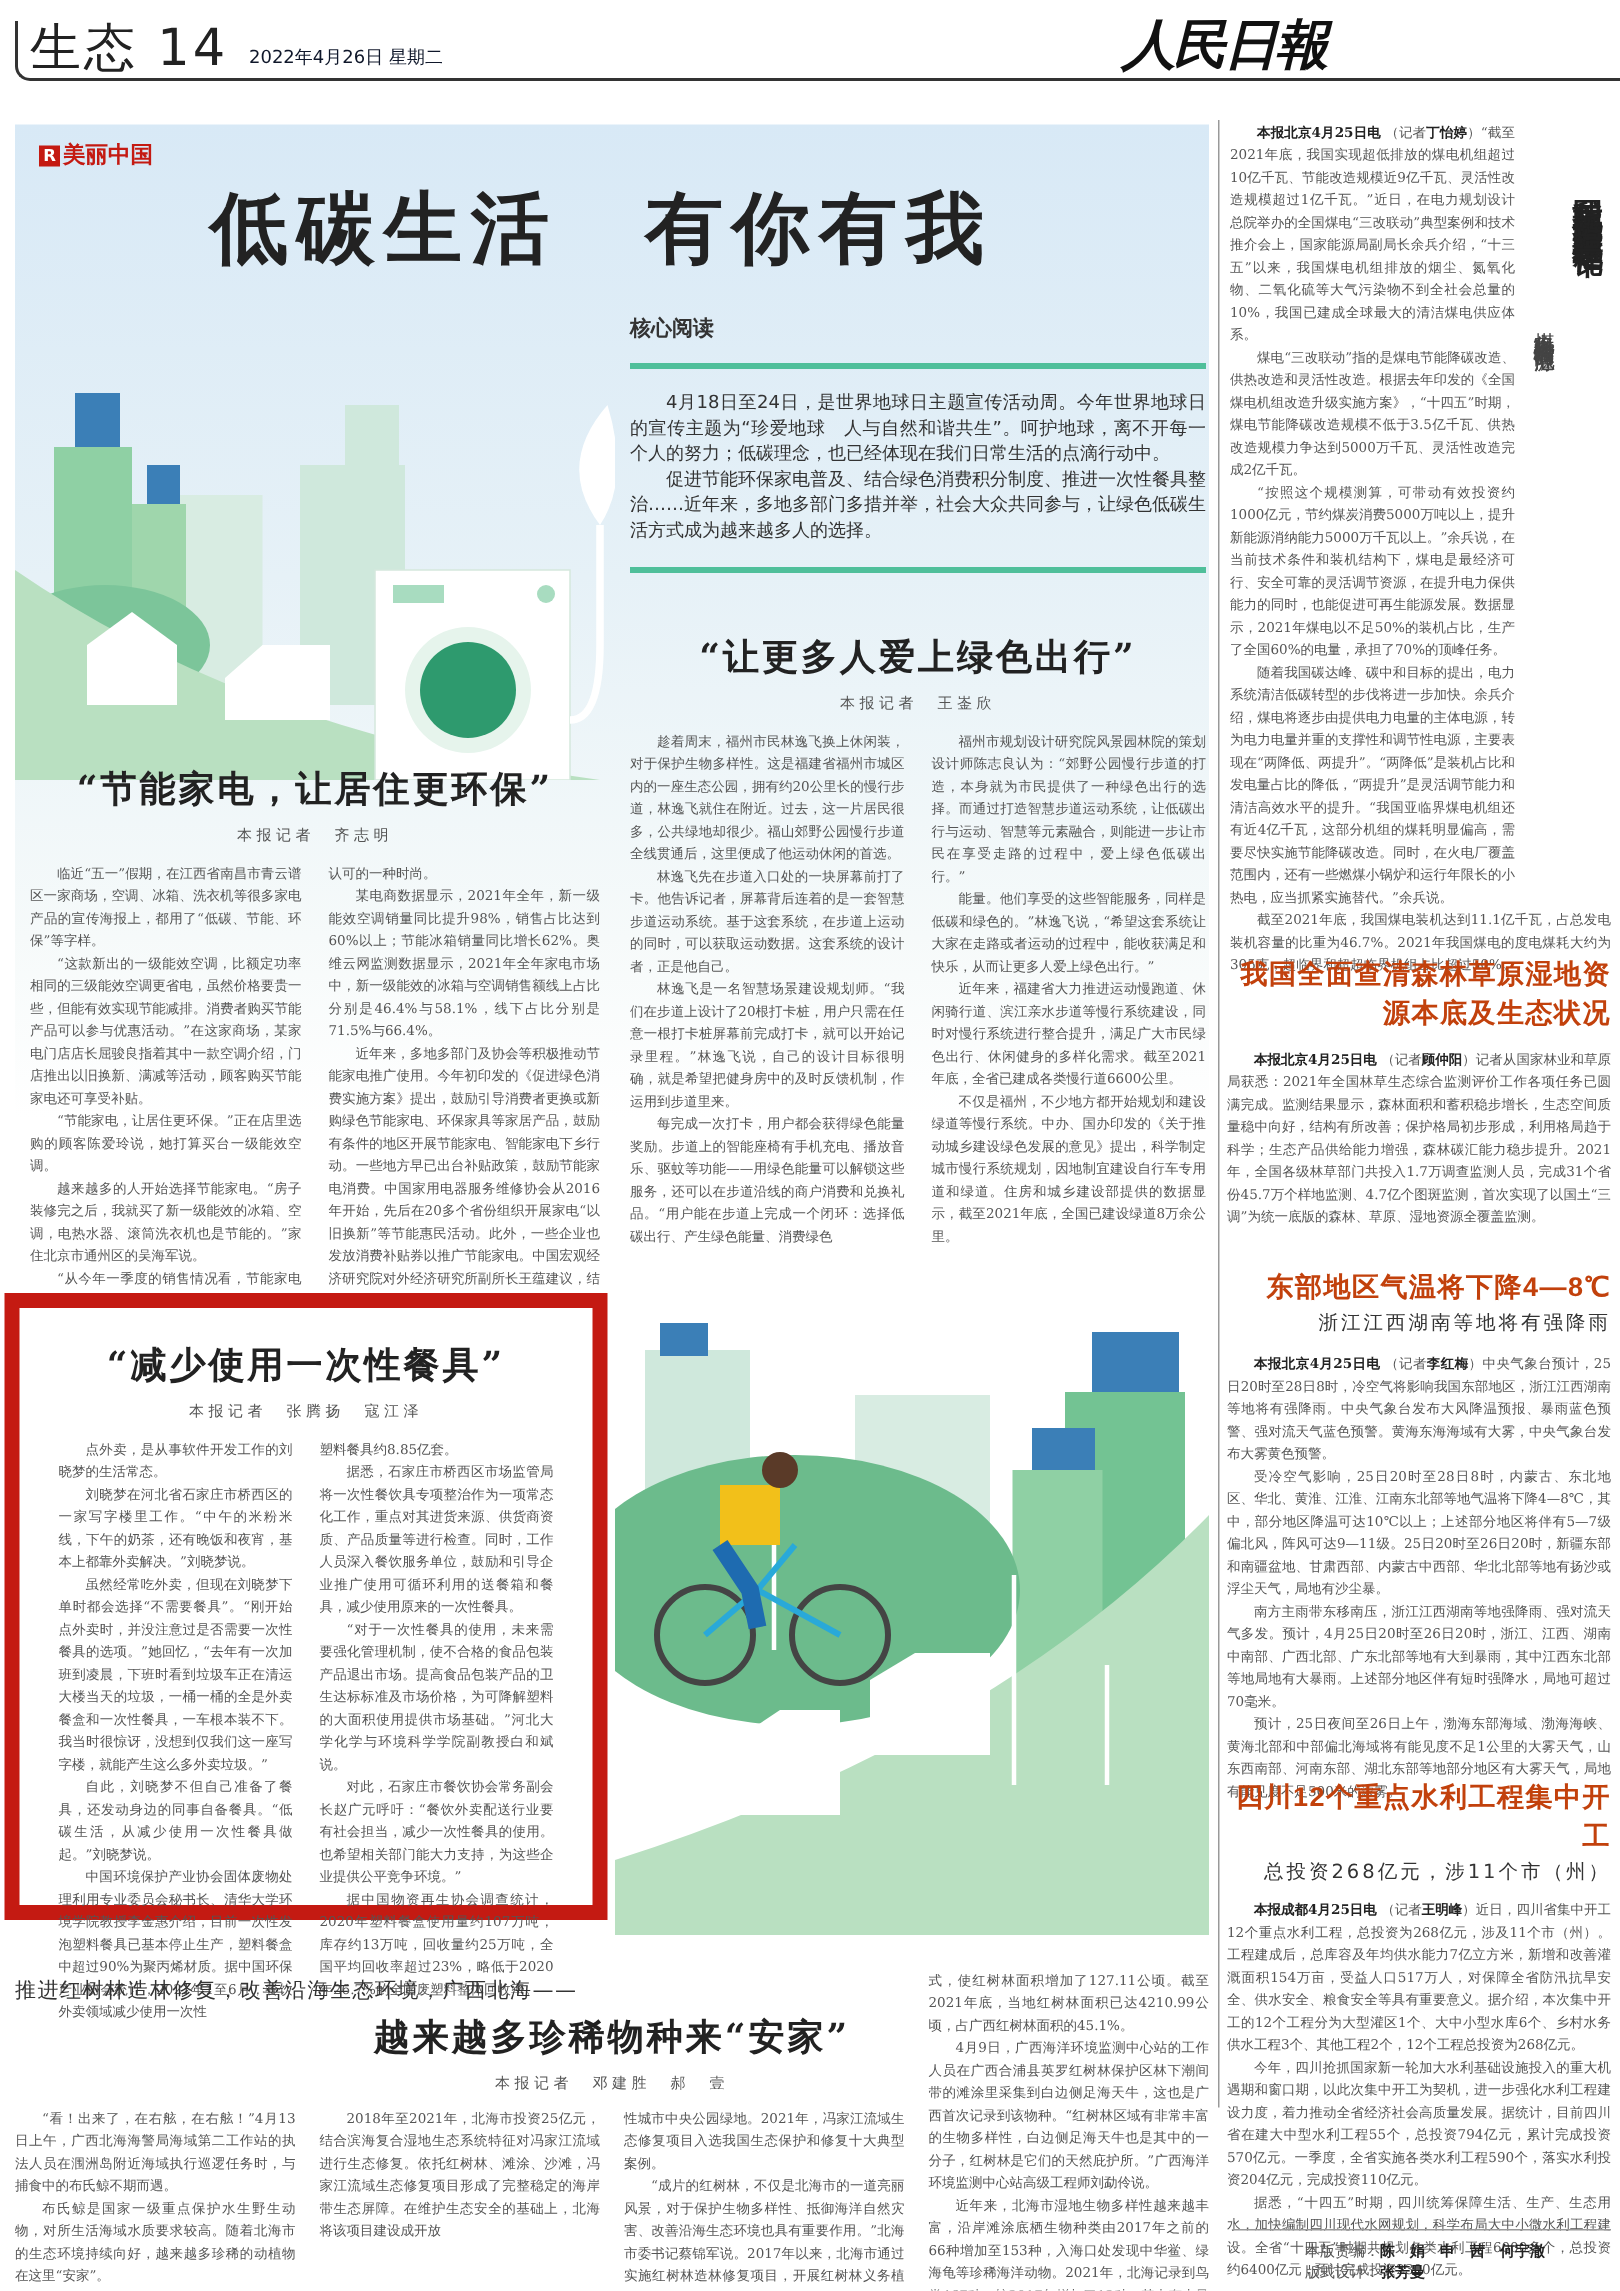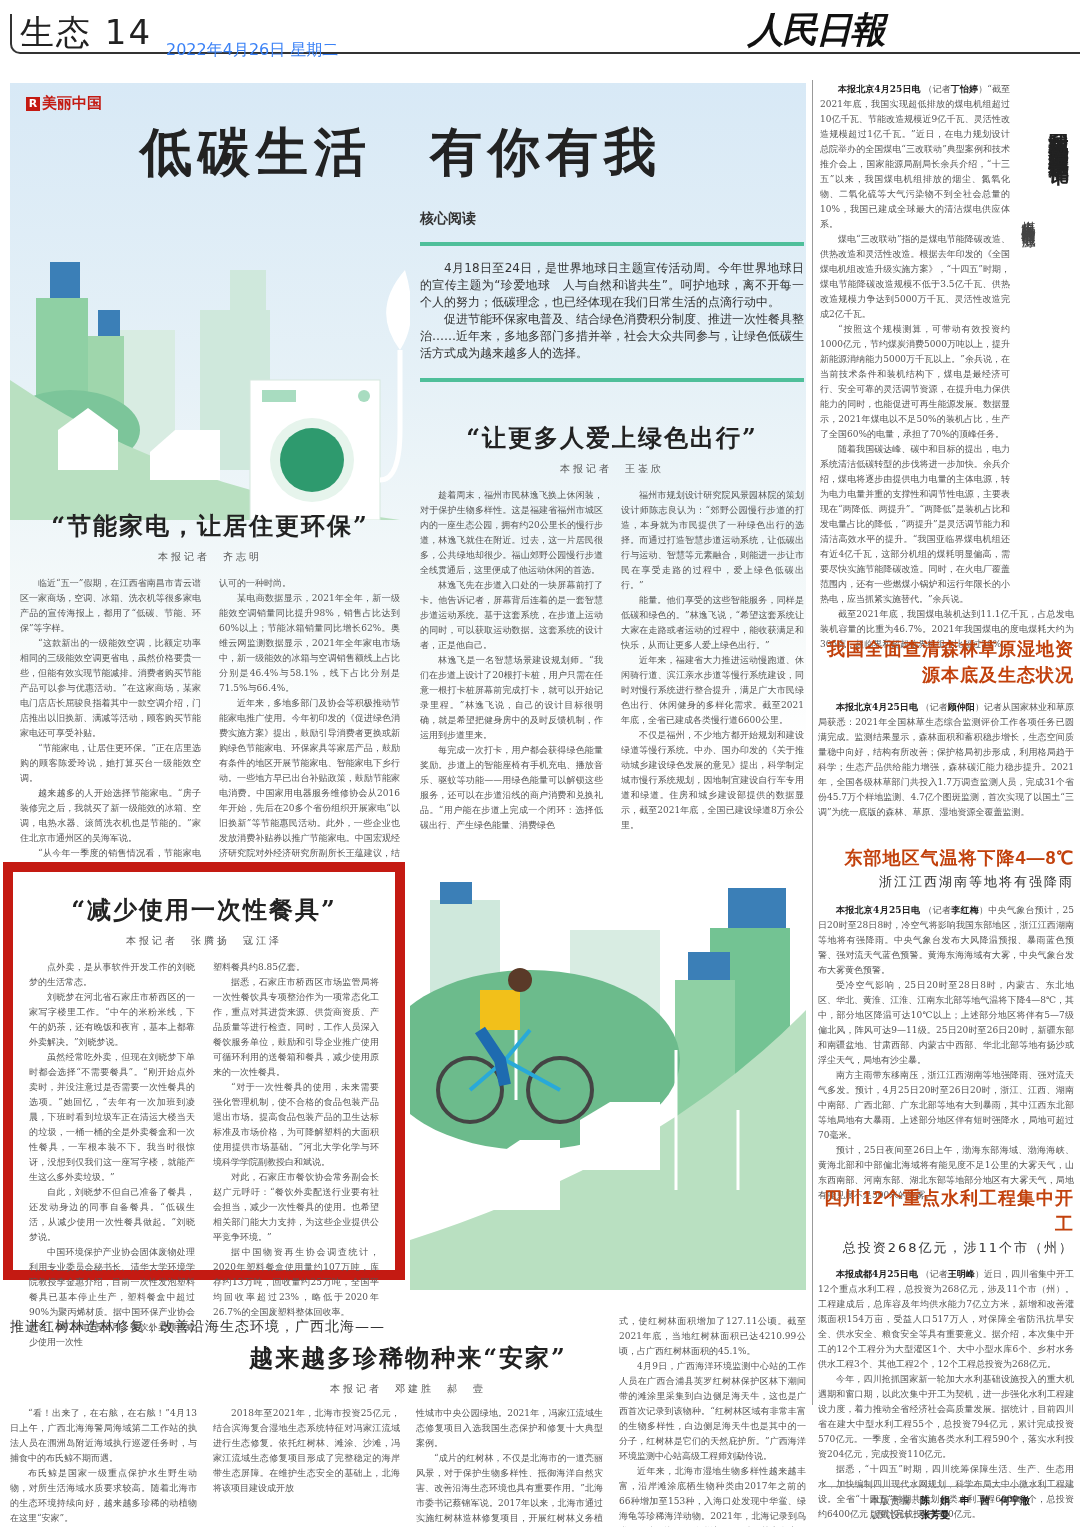--- a/index.html
+++ b/index.html
@@ -2,21 +2,21 @@
 <html><head>
 <meta charset="utf-8">
 <style>
 *{box-sizing:border-box;margin:0;padding:0}
 html,body{width:1080px;height:1527px;background:#fff;overflow:hidden}
 body{position:relative;font-family:"DejaVu Serif","Liberation Serif",serif;color:#333}
 .abs{position:absolute}
 .masthead{left:0;top:0;width:892px;height:60px}
 .mh-bracket{left:10px;top:14px;width:1070px;height:40px;border-left:2px solid #333;border-bottom:2px solid #333;border-bottom-left-radius:10px}
 .mh-section{left:20px;top:12px;font-family:"DejaVu Sans","Liberation Sans",sans-serif;font-size:34px;color:#222;letter-spacing:2px;line-height:40px}
-.mh-date{left:166px;top:40px;font-family:"DejaVu Sans","Liberation Sans",sans-serif;font-size:16px;color:#3b82f6}
+.mh-date{left:166px;top:30px;font-family:"DejaVu Sans","Liberation Sans",sans-serif;font-size:12px;color:#0f172a}
 .mh-logo{right:8px;top:6px;font-family:"DejaVu Serif",serif;font-size:36px;font-style:italic;font-weight:bold;color:#111;letter-spacing:-2px}
 .hero{left:10px;top:83px;width:796px;height:1204px;background:linear-gradient(180deg,#d8e9f6 0%,#e6f1f7 25%,#f6fafa 45%,#fff 55%)}
 .column-tag{left:26px;top:94px;font-family:"DejaVu Sans",sans-serif;font-weight:bold;font-size:15px;color:#c41a12}
 .column-tag .r{display:inline-block;width:14px;height:14px;background:#c41a12;color:#fff;font-size:11px;text-align:center;line-height:14px;margin-right:2px;vertical-align:1px}
 .hero-title{left:140px;top:118px;font-family:"DejaVu Sans",sans-serif;font-weight:bold;font-size:52px;color:#222;letter-spacing:6px;white-space:pre}
 .core{left:420px;top:210px;width:384px}
 .core-h{font-family:"DejaVu Sans",sans-serif;font-weight:bold;font-size:14px;color:#333;margin-bottom:14px}
 .core-rule{height:4px;background:#4fbf9a;margin-bottom:14px}
 .core p{font-family:"DejaVu Sans",sans-serif;font-size:12px;line-height:17px;color:#333;text-indent:2em;text-align:justify}
 .core-rule2{height:4px;background:#4fbf9a;margin-top:16px}
@@ -138,21 +138,21 @@
     </div>
     <div class="c">
       <p style="text-indent:0">认可的一种时尚。</p>
       <p>某电商数据显示，2021年全年，新一级能效空调销量同比提升98%，销售占比达到60%以上；节能冰箱销量同比增长62%。奥维云网监测数据显示，2021年全年家电市场中，新一级能效的冰箱与空调销售额线上占比分别是46.4%与58.1%，线下占比分别是71.5%与66.4%。</p>
       <p>近年来，多地多部门及协会等积极推动节能家电推广使用。今年初印发的《促进绿色消费实施方案》提出，鼓励引导消费者更换或新购绿色节能家电、环保家具等家居产品，鼓励有条件的地区开展节能家电、智能家电下乡行动。一些地方早已出台补贴政策，鼓励节能家电消费。中国家用电器服务维修协会从2016年开始，先后在20多个省份组织开展家电“以旧换新”等节能惠民活动。此外，一些企业也发放消费补贴券以推广节能家电。中国宏观经济研究院对外经济研究所副所长王蕴建议，结合绿色消费积分制度，鼓励有条件的地方对节能环保家电消费给予适当补贴。</p>
     </div>
   </div>
 </div>
 
 <div class="abs redbox">
-  <div style="padding:22px 16px 0">
+  <div style="padding:22px 26px 0">
     <div class="art-title" style="font-size:24px">“减少使用一次性餐具”</div>
     <div class="byline" style="margin:8px 0 12px">本报记者　张腾扬　寇江泽</div>
     <div class="cols">
       <div class="c">
         <p>点外卖，是从事软件开发工作的刘晓梦的生活常态。</p>
         <p>刘晓梦在河北省石家庄市桥西区的一家写字楼里工作。“中午的米粉米线，下午的奶茶，还有晚饭和夜宵，基本上都靠外卖解决。”刘晓梦说。</p>
         <p>虽然经常吃外卖，但现在刘晓梦下单时都会选择“不需要餐具”。“刚开始点外卖时，并没注意过是否需要一次性餐具的选项。”她回忆，“去年有一次加班到凌晨，下班时看到垃圾车正在清运大楼当天的垃圾，一桶一桶的全是外卖餐盒和一次性餐具，一车根本装不下。我当时很惊讶，没想到仅我们这一座写字楼，就能产生这么多外卖垃圾。”</p>
         <p>自此，刘晓梦不但自己准备了餐具，还发动身边的同事自备餐具。“低碳生活，从减少使用一次性餐具做起。”刘晓梦说。</p>
         <p>中国环境保护产业协会固体废物处理利用专业委员会秘书长、清华大学环境学院教授李金惠介绍，目前一次性发泡塑料餐具已基本停止生产，塑料餐盒中超过90%为聚丙烯材质。据中国环保产业协会统计，2021年1至6月，餐饮外卖领域减少使用一次性</p>
       </div>

